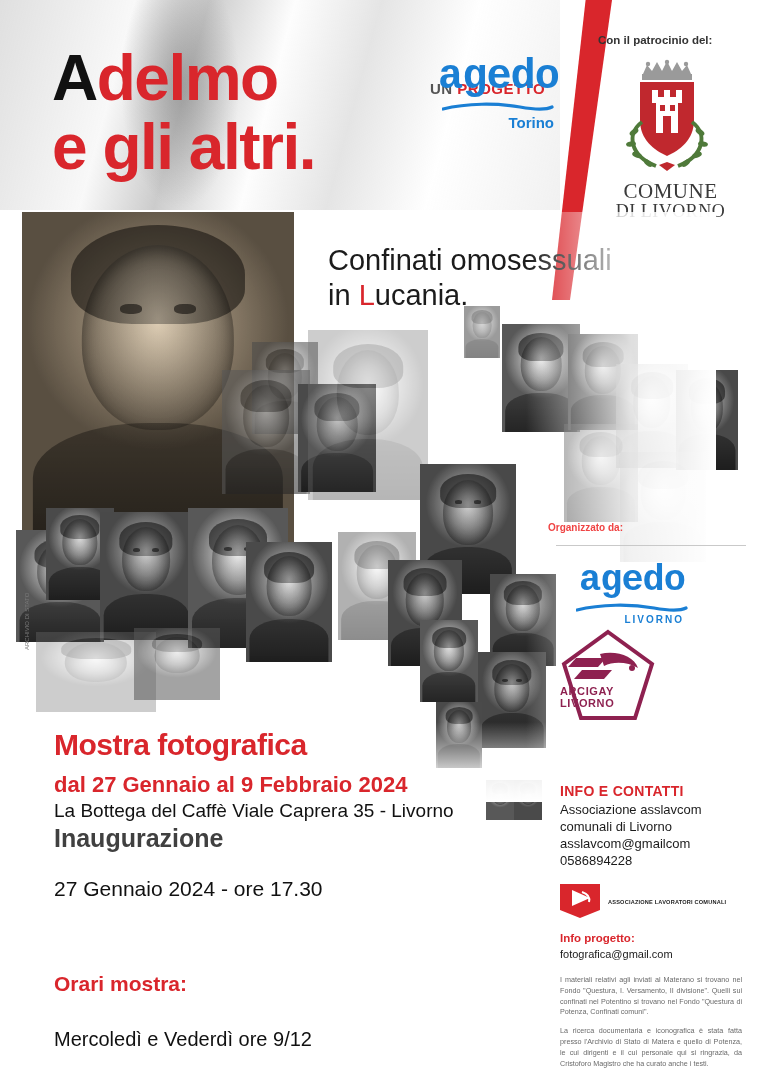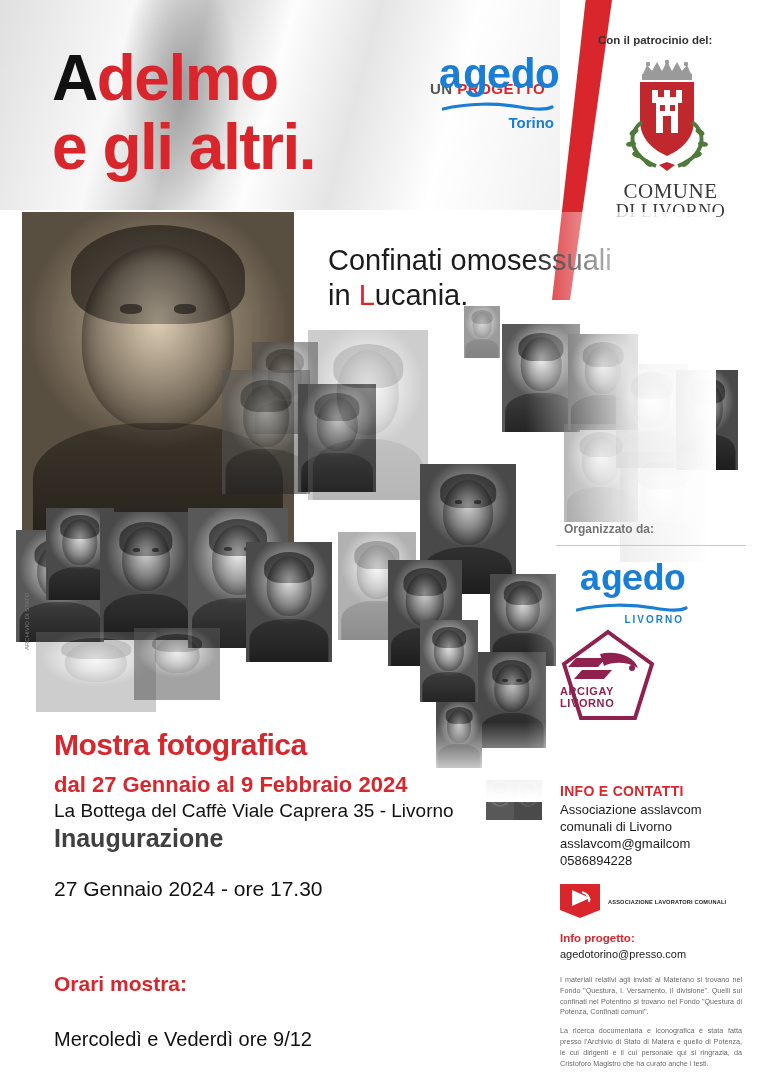--- a/index.html
+++ b/index.html
@@ -160,22 +160,22 @@
     pointer-events: none;
   }
   .vcredit2 {
     position: absolute; left: 24px; top: 650px;
     transform: rotate(-90deg); transform-origin: left top;
     font-size: 6px; color: #7a7a7a; white-space: nowrap;
   }
 
   
   .org-label {
-    position: absolute; left: 564px; top: 522px;
-    font-size: 12px; font-weight: bold; color: #737373;
+    position: absolute; left: 548px; top: 522px;
+    font-size: 10px; font-weight: bold; color: #ef4444;
   }
   .hairline {
     position: absolute; left: 556px; top: 545px; width: 190px; height: 1px; background: #c9c9c9;
   }
   .agedo-liv { position: absolute; left: 576px; top: 562px; width: 112px; text-align: center; }
   .agedo-liv .agedo-word { font-size: 37px; }
   .agedo-liv .agedo-sub2 {
     font-size: 10px; font-weight: bold; color: #1a7fd4; letter-spacing: 2px;
     text-align: right; padding-right: 4px; margin-top: -3px;
   }
@@ -519,20 +519,20 @@
   </div>
 
   <svg class="alc-logo" viewBox="0 0 44 40">
     <path d="M2 4 h40 v26 l-20 8 l-20 -8 z" fill="#d9262c"></path>
     <path d="M14 10 l18 8 l-18 8 z" fill="#ffffff"></path>
     <path d="M24 12 c6 2 8 6 7 10" fill="none" stroke="#ffffff" stroke-width="2"></path>
   </svg>
   <div class="alc-text">ASSOCIAZIONE LAVORATORI COMUNALI</div>
 
   <div class="info-prog-head">Info progetto:</div>
-  <div class="info-prog-mail">agedotorino@presso.com</div>
+  <div class="info-prog-mail">fotografica@gmail.com</div>
 
   <div class="fineprint">
     <p>I materiali relativi agli inviati al Materano si trovano nel Fondo "Questura, I. Versamento, II divisione". Quelli sui confinati nel Potentino si trovano nel Fondo "Questura di Potenza, Confinati comuni".</p>
     <p>La ricerca documentaria e iconografica è stata fatta presso l'Archivio di Stato di Matera e quello di Potenza, le cui dirigenti e il cui personale qui si ringrazia, da Cristoforo Magistro che ha curato anche i testi.</p>
   </div>
 
 </div>
 
 </body></html>

